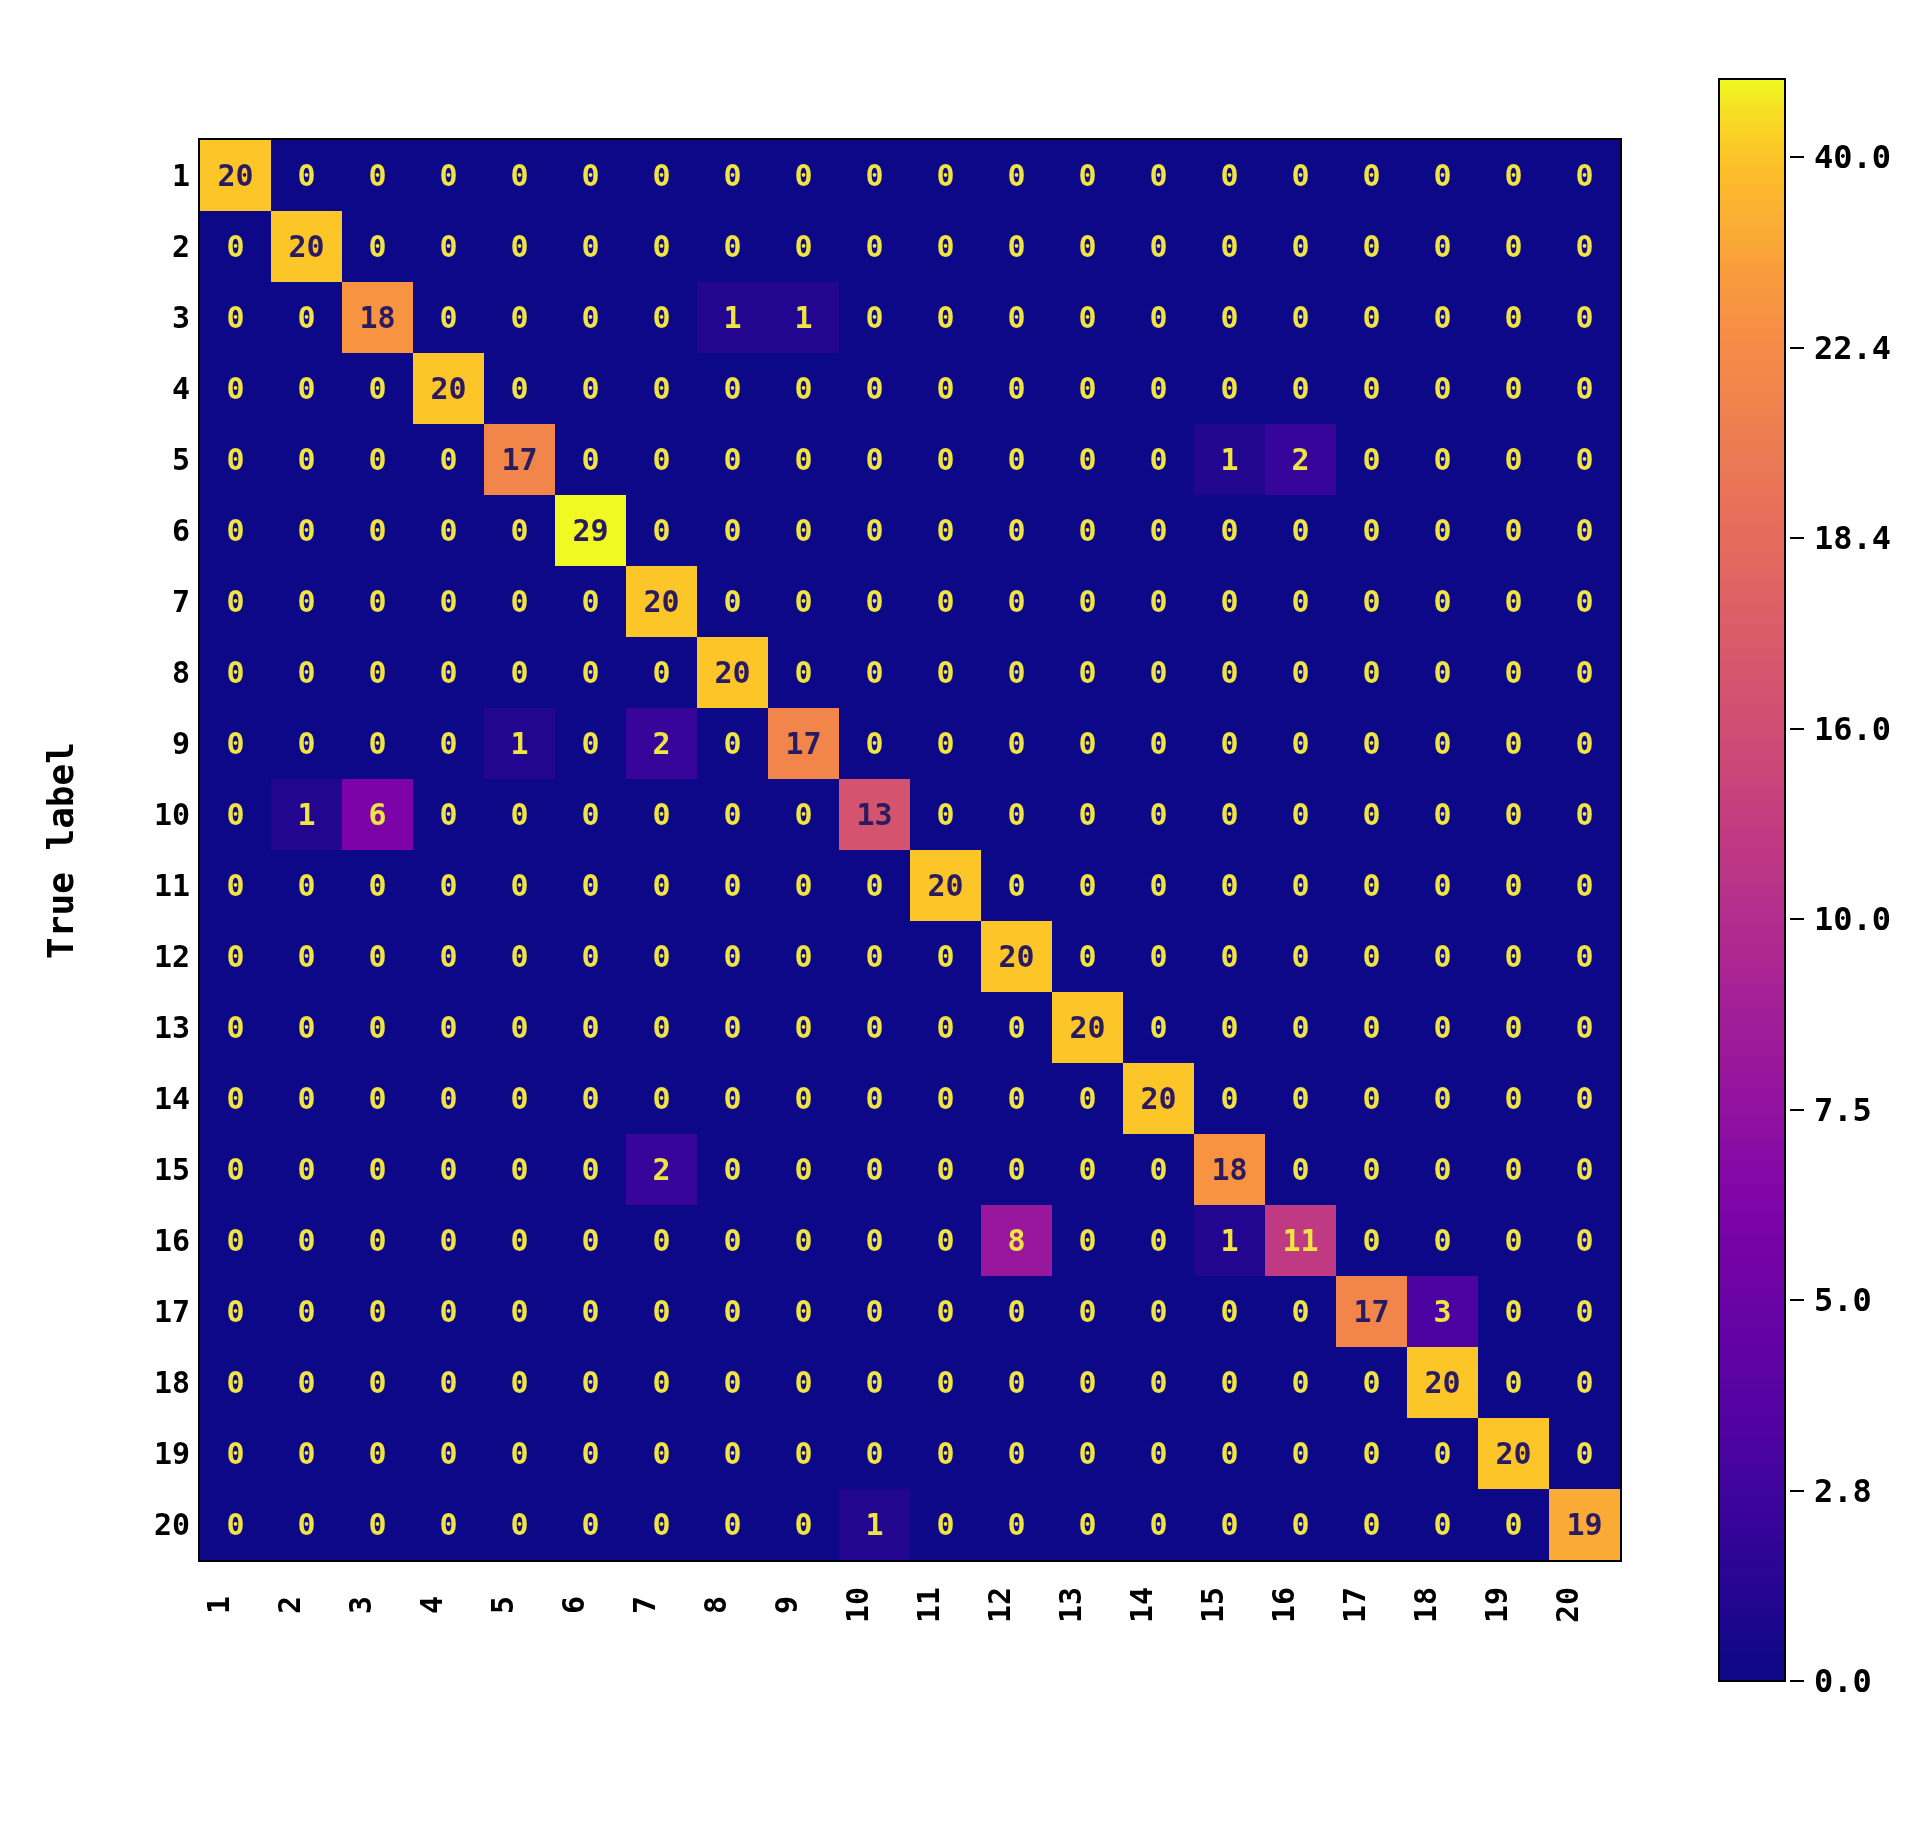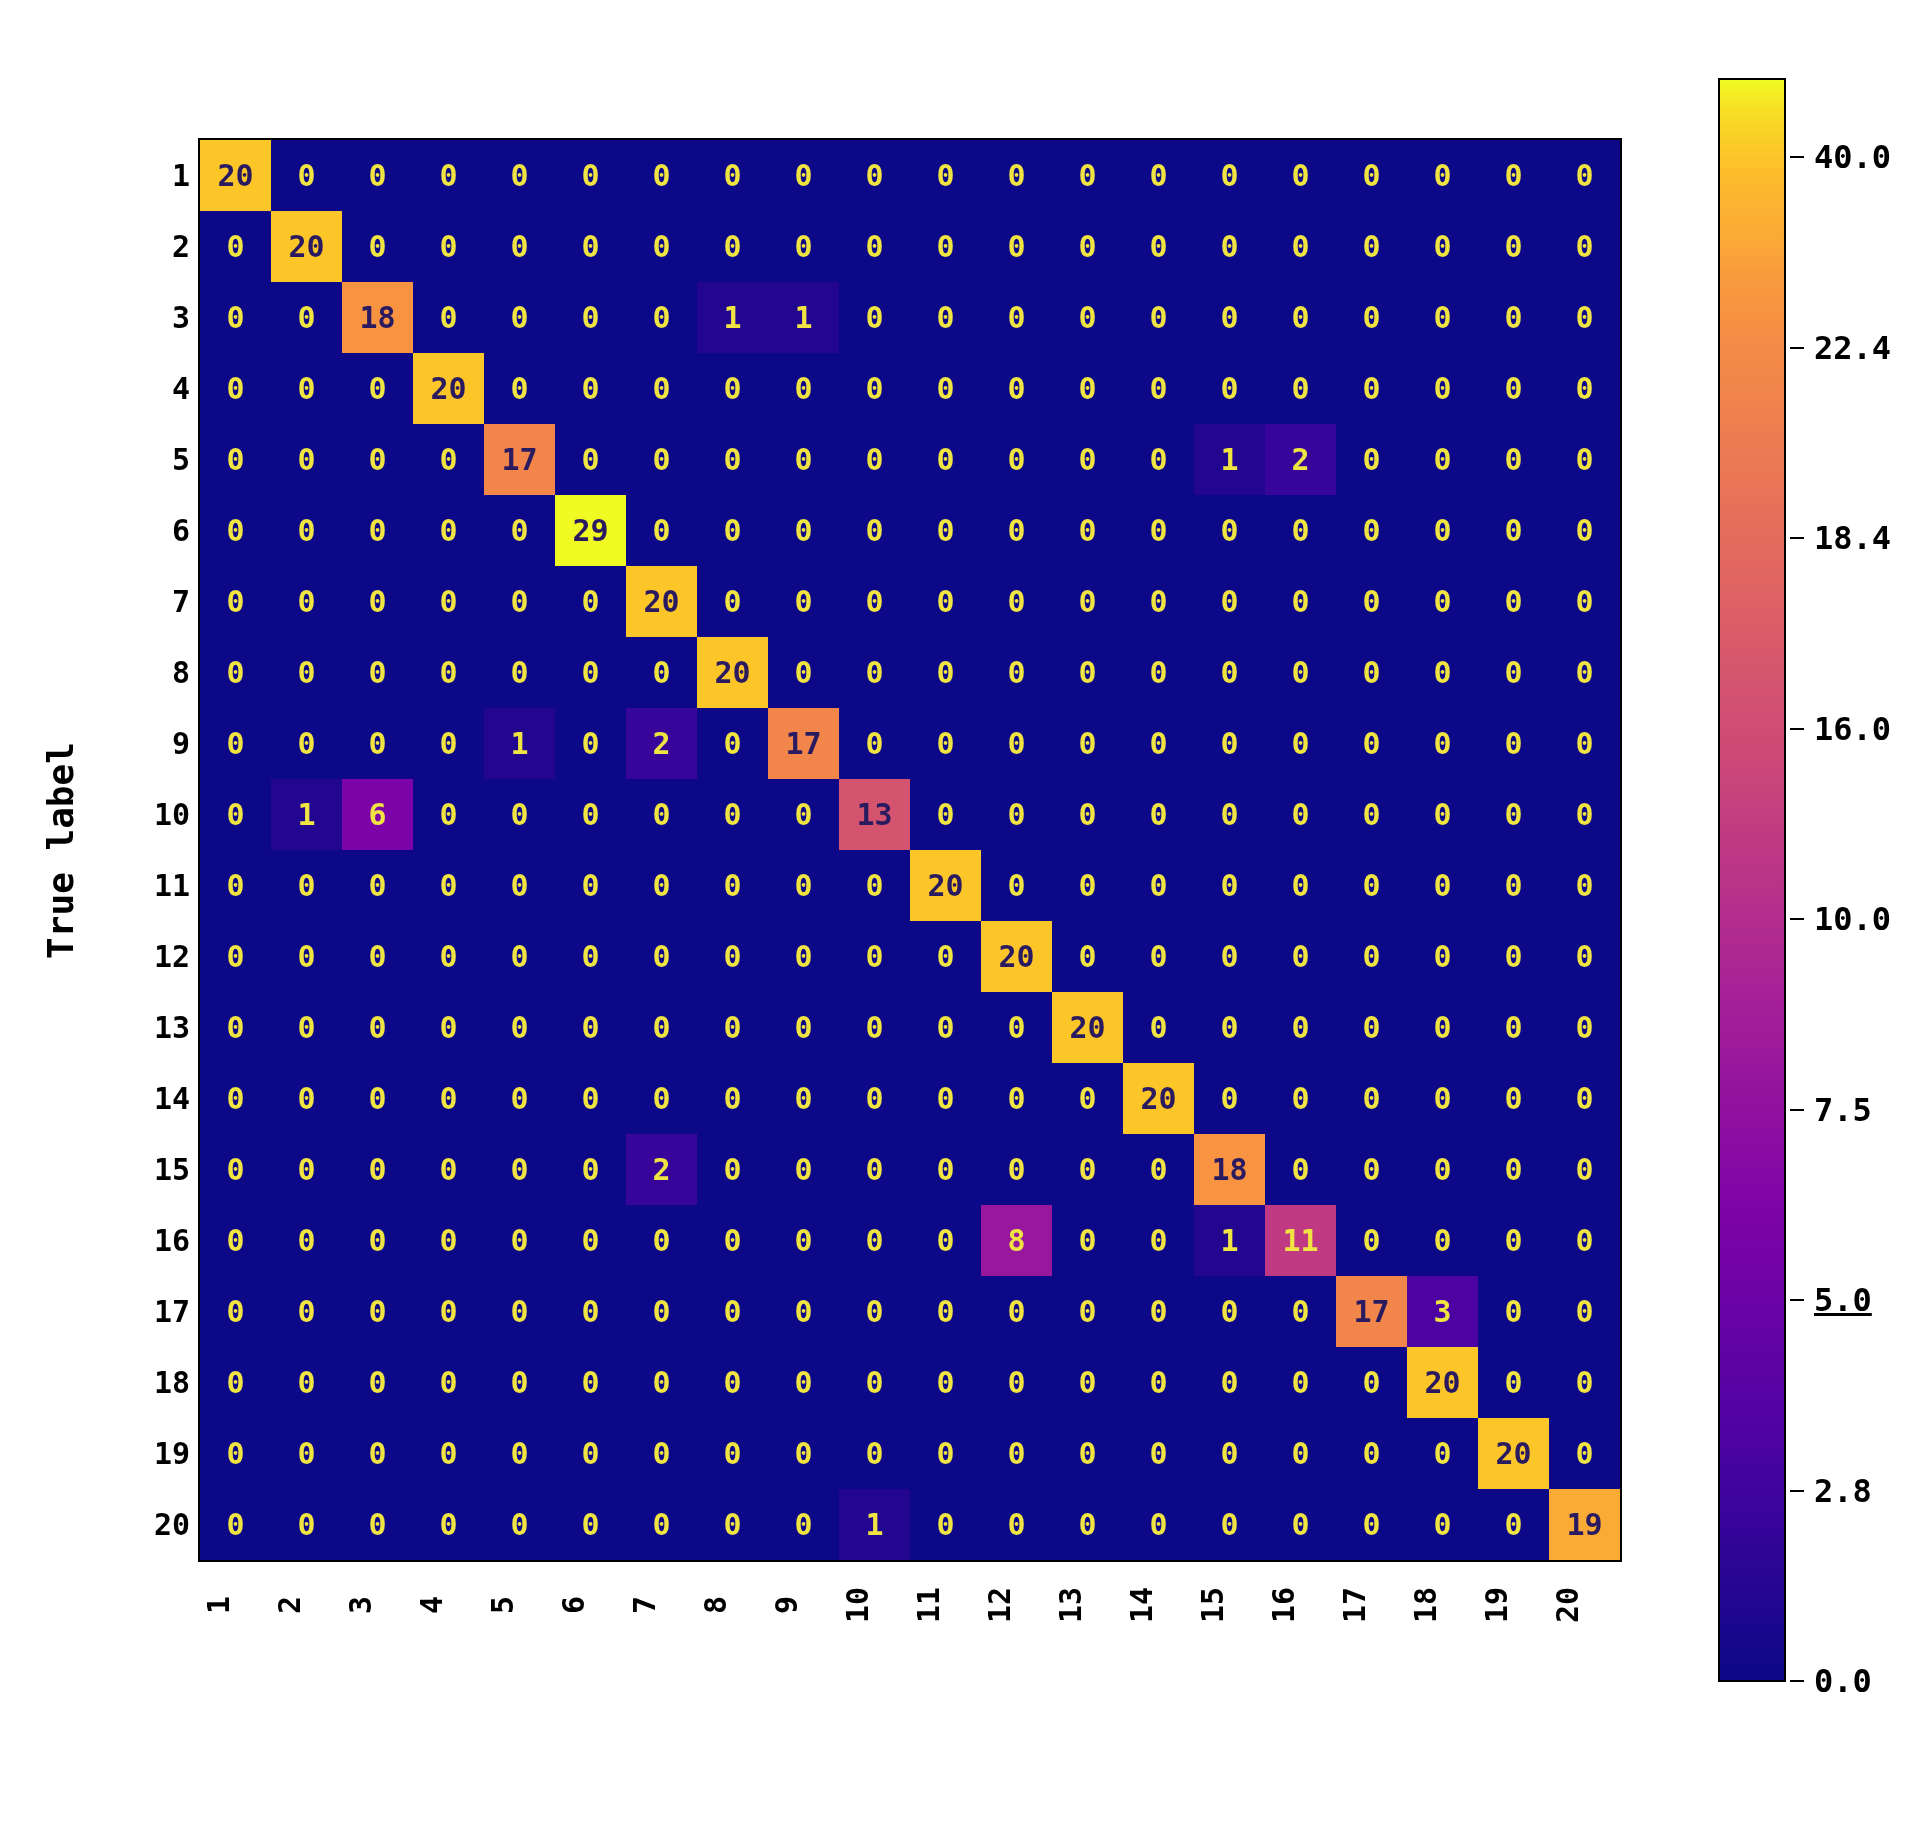--- a/index.html
+++ b/index.html
@@ -468,21 +468,21 @@
       <div class="xtick">16</div>
       <div class="xtick">17</div>
       <div class="xtick">18</div>
       <div class="xtick">19</div>
       <div class="xtick">20</div>
     </div>
   <div class="cbar" id="cbar" style="background: linear-gradient(to top, rgb(13, 8, 135) 0%, rgb(24, 7, 140) 3%, rgb(35, 6, 144) 5%, rgb(46, 5, 149) 8%, rgb(57, 4, 154) 10%, rgb(68, 4, 158) 13%, rgb(78, 3, 161) 15%, rgb(87, 3, 163) 18%, rgb(95, 3, 164) 20%, rgb(103, 3, 165) 23%, rgb(112, 3, 166) 25%, rgb(120, 3, 167) 28%, rgb(128, 5, 167) 30%, rgb(136, 11, 164) 33%, rgb(143, 16, 160) 35%, rgb(151, 22, 157) 38%, rgb(159, 27, 154) 40%, rgb(166, 33, 151) 43%, rgb(173, 39, 146) 45%, rgb(179, 46, 141) 48%, rgb(186, 52, 136) 50%, rgb(192, 58, 130) 53%, rgb(198, 65, 125) 55%, rgb(204, 71, 120) 57%, rgb(209, 78, 115) 60%, rgb(213, 85, 110) 63%, rgb(218, 91, 105) 65%, rgb(223, 98, 100) 68%, rgb(227, 104, 95) 70%, rgb(231, 111, 90) 73%, rgb(234, 118, 86) 75%, rgb(237, 125, 81) 78%, rgb(240, 132, 76) 80%, rgb(244, 138, 72) 83%, rgb(247, 145, 67) 85%, rgb(249, 156, 61) 88%, rgb(250, 169, 54) 90%, rgb(252, 182, 47) 93%, rgb(253, 195, 40) 95%, rgb(247, 222, 37) 98%, rgb(240, 249, 33) 100%);"></div>
   <div class="cticks" id="cticks">
       <div class="ctick" style="top: 1582px;">0.0</div>
       <div class="ctick" style="top: 1391.52px;">2.8</div>
-      <div class="ctick" style="top: 1201.05px; text-decoration: underline;">5.0</div>
+      <div class="ctick" style="top: 1201.05px;">5.0</div>
       <div class="ctick" style="top: 1010.57px;">7.5</div>
       <div class="ctick" style="top: 820.095px;">10.0</div>
       <div class="ctick" style="top: 629.619px;">16.0</div>
       <div class="ctick" style="top: 439.143px;">18.4</div>
       <div class="ctick" style="top: 248.667px;">22.4</div>
       <div class="ctick" style="top: 58.1905px;">40.0</div>
     </div>
 </div>
 
 </body></html>

